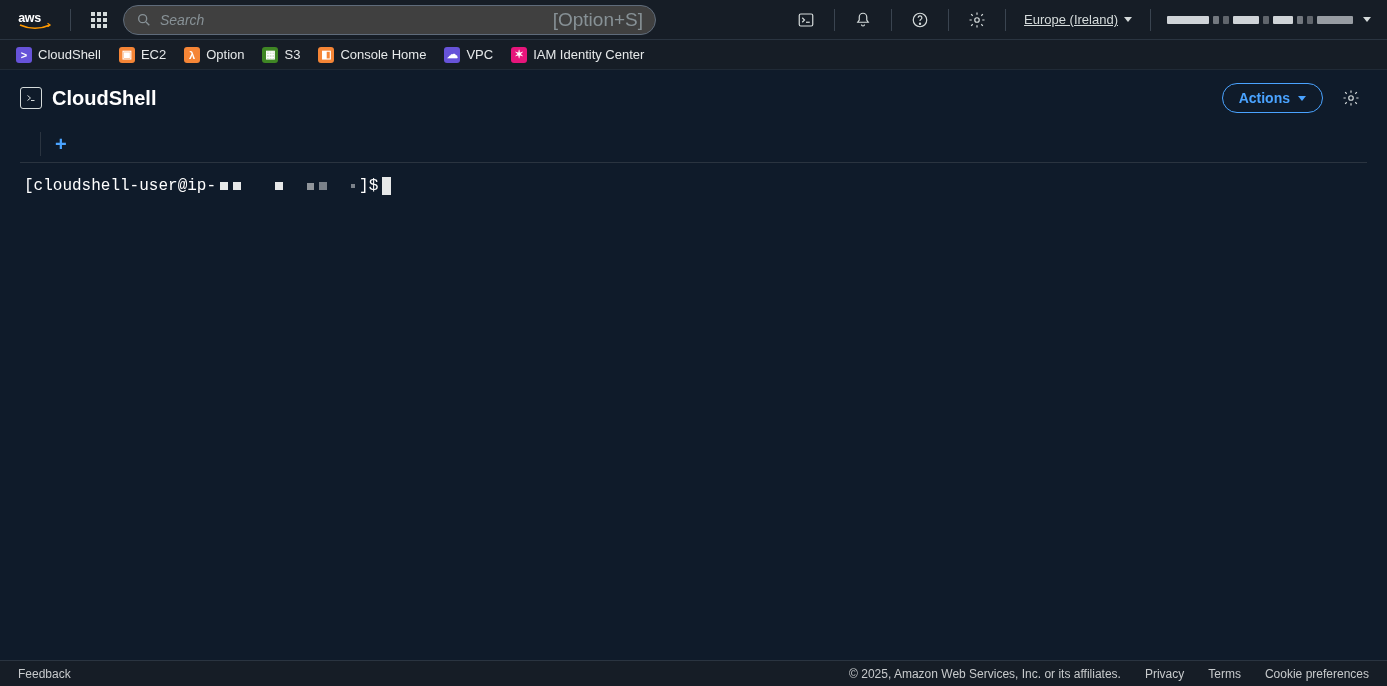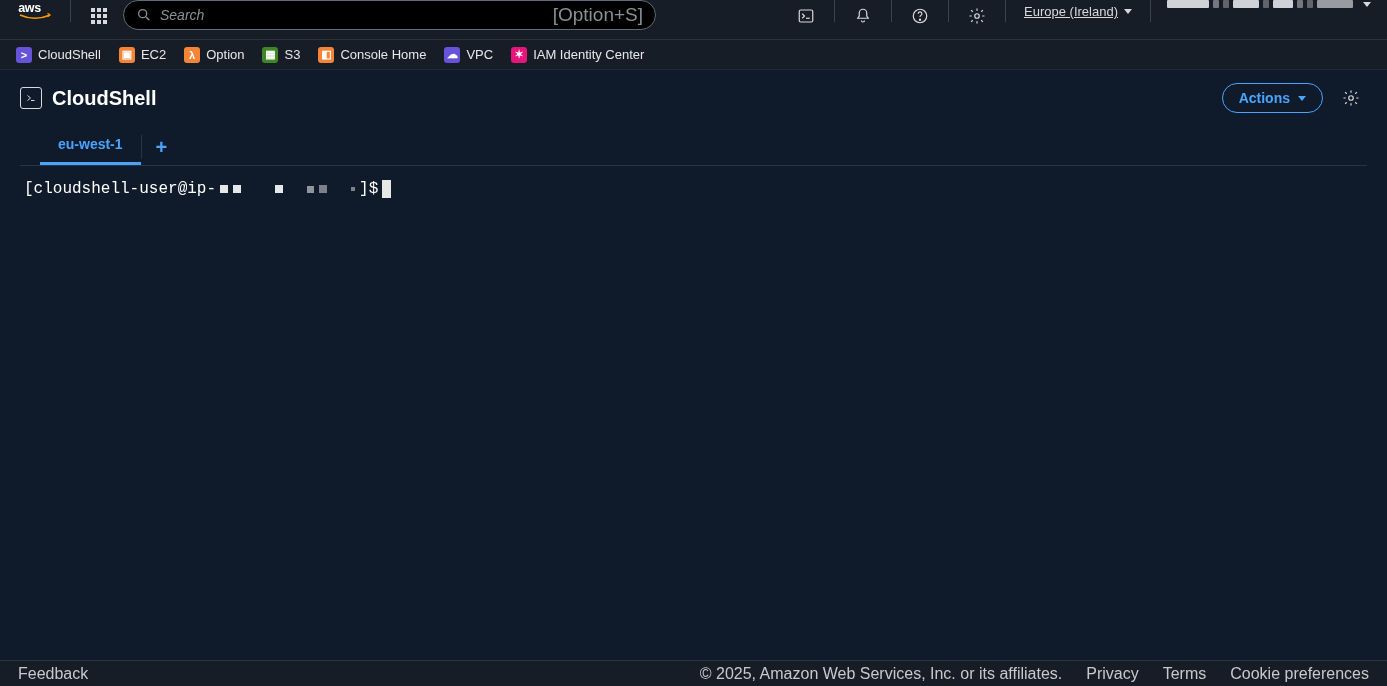--- a/index.html
+++ b/index.html
@@ -10,21 +10,21 @@
     color: #d5dbdb;
     overflow: hidden;
     font-size: 14px;
   }
 
   
   .topnav {
     height: 40px;
     background: #161d26;
     display: flex;
-    align-items: flex-start;
+    align-items: center;
     border-bottom: 1px solid #2a3440;
     padding: 0 12px;
     gap: 8px;
   }
   .aws-logo {
     color: #fff;
     font-weight: 700;
     font-size: 16px;
     letter-spacing: -0.5px;
     padding: 0 6px;
@@ -41,21 +41,21 @@
     border-radius: 4px;
     cursor: pointer;
   }
   .icon-btn svg { width: 18px; height: 18px; stroke: #d5dbdb; fill: none; stroke-width: 1.6; }
   .grid-icon { display:grid; grid-template-columns:repeat(3,4px); grid-template-rows:repeat(3,4px); gap:2px;}
   .grid-icon span{background:#d5dbdb;width:4px;height:4px;}
 
   .search-wrap {
     flex: 0 0 533px;
     height: 30px;
-    background: #000000;
+    background: #404040;
     border: 1px solid #5f6b7a;
     border-radius: 15px;
     display: flex;
     align-items: center;
     padding: 0 12px;
     gap: 8px;
     color:#879196;
   }
   .search-wrap input {
     flex: 1;
@@ -159,21 +159,21 @@
   .term-blur{display:inline-flex;align-items:center;gap:5px;margin:0 4px;}
   .tb{background:#e6e8e8;display:inline-block;}
   .cursor-block{display:inline-block;width:9px;height:18px;background:#e6e8e8;margin-left:4px;vertical-align:middle;}
 
   
   .footer{
     position:absolute;bottom:0;left:0;right:0;
     height:26px;background:#161d26;
     display:flex;align-items:center;
     padding:0 18px;
-    font-size:16px;color:#c7cacc;
+    font-size:12px;color:#c7cacc;
     border-top:1px solid #2a3440;
   }
   .footer a{color:#c7cacc;text-decoration:none;margin-left:24px;cursor:pointer;}
   .footer .copy{margin-left:auto;}
 </style>
 </head>
 <body>
 
 <div class="topnav">
   <div class="aws-logo">
@@ -306,21 +306,20 @@
     <div class="icon-btn">
       <svg viewBox="0 0 24 24">
           <circle cx="12" cy="12" r="3"></circle>
           <path d="M12 2v3M12 19v3M4.2 4.2l2.1 2.1M17.7 17.7l2.1 2.1M2 12h3M19 12h3M4.2 19.8l2.1-2.1M17.7 6.3l2.1-2.1"></path>
         </svg>
     </div>
   </div>
 </div>
 
 <div class="tabrow">
-  <div class="tab"><span>eu-west-1</span></div>
   <div class="tab-divider"></div>
   <div class="tab-add"><span>+</span></div>
 </div>
 
 <div class="terminal">
   <span>[cloudshell-user@ip-</span><span class="term-blur"><span class="tb" style="width:8px;height:8px"></span><span class="tb" style="width:8px;height:8px"></span><span style="width:24px"></span><span class="tb" style="width:8px;height:8px"></span><span style="width:14px"></span><span class="tb" style="width:7px;height:7px;opacity:.6"></span><span class="tb" style="width:8px;height:8px;opacity:.5"></span><span style="width:14px"></span><span class="tb" style="width:4px;height:4px;opacity:.5"></span></span><span>]$</span><span class="cursor-block"></span>
 </div>
 
 <div class="footer">
   <a style="margin-left:0">Feedback</a>

